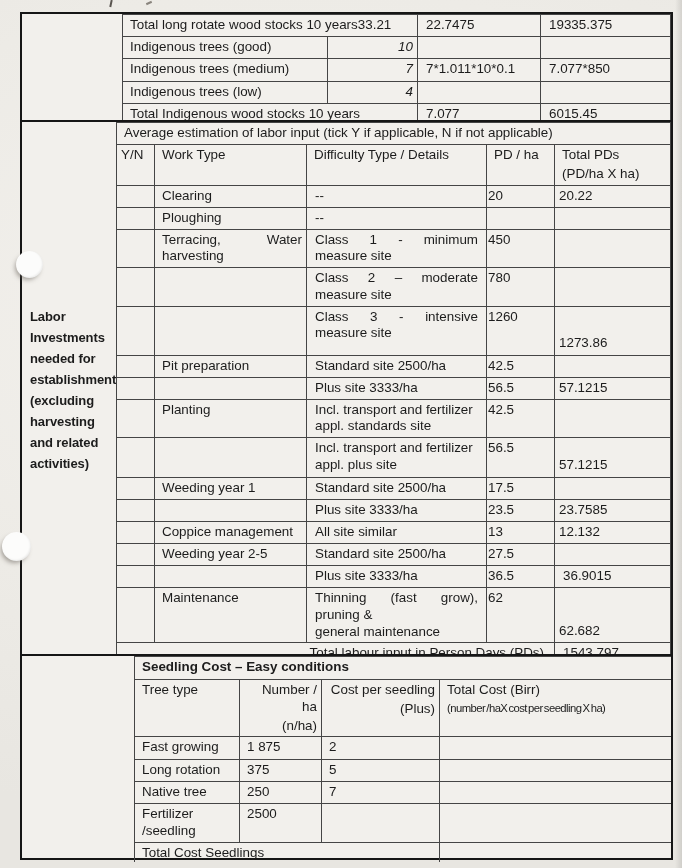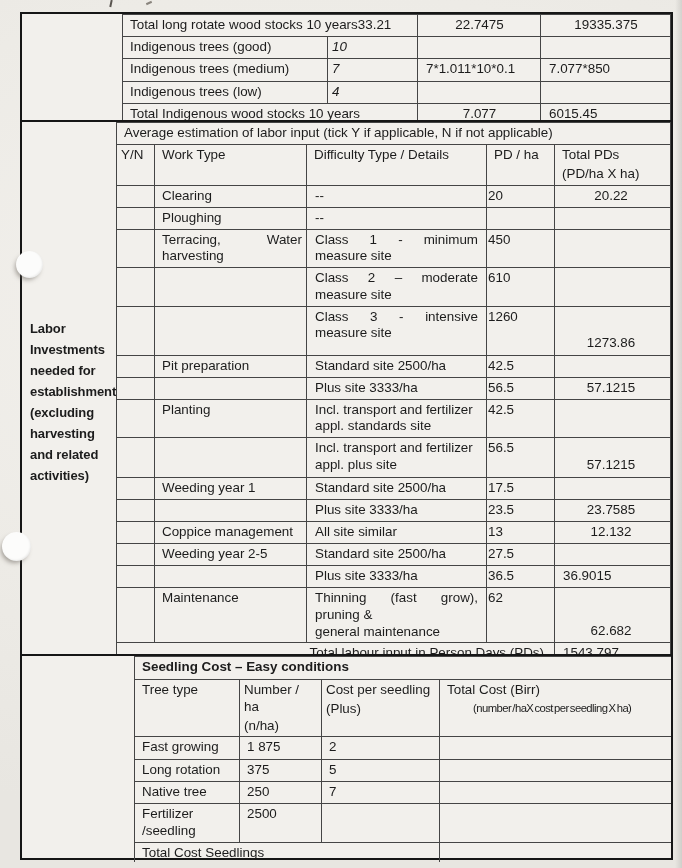--- a/index.html
+++ b/index.html
@@ -15,48 +15,48 @@
     border:2.5px solid #161616;box-sizing:border-box;background:#f2f0ec;
   }
   .sec{position:relative;box-sizing:border-box;overflow:hidden;}
   #sec1{height:106px;}
   #sec2{height:534px;border-top:2.5px solid #161616;}
   #sec3{height:208px;border-top:2.5px solid #161616;}
   .leftlabel{
     position:absolute;left:8px;width:95px;font-weight:bold;font-size:13px;
     line-height:21px;white-space:pre-line;letter-spacing:-0.1px;
   }
-  #sec2 .leftlabel{top:196px;}
+  #sec2 .leftlabel{top:184px;}
   #sec3 .leftlabel{top:84px;}
   table{border-collapse:collapse;table-layout:fixed;position:absolute;top:0;}
   #t1{left:100px;width:548px;}
   #t2{left:94px;width:554px;}
   #t3{left:112px;width:545px;}
   td{
     border:1.5px solid #454545;font-size:13.4px;line-height:1.25;
     vertical-align:top;overflow:hidden;padding:2px 4px;
   }
-  .center{text-align:left;}
-  .al-r{text-align:center;padding-right:7px;}
+  .center{text-align:right;}
+  .al-r{text-align:left;padding-right:7px;}
   .al-l{text-align:left;}
   .ind{padding-left:36px;}
   .hand{font-style:italic;}
   .lbl{padding-left:7px;}
   .c3,.c4{padding-left:8px;}
   .yn{text-align:left;}
   .work{padding-left:7px;text-align:justify;}
   .diff{padding:2px 8px;text-align:justify;white-space:pre-line;}
   .pd{padding-left:1px;}
   .vbottom{vertical-align:bottom;padding-bottom:3px;}
   .b{font-weight:bold;}
   .title{padding-left:7px;}
   .totlbl{text-align:right;padding-right:10px;}
   .totval{padding-left:8px;}
   .hline2{margin-top:2px;}
-  .small-note{font-size:11.3px;letter-spacing:-0.55px;word-spacing:-1.5px;white-space:nowrap;margin-left:26px;}
+  .small-note{font-size:11.3px;letter-spacing:-0.55px;word-spacing:-1.5px;white-space:nowrap;}
   .hole{position:absolute;border-radius:50%;background:#fcfcfb;
     box-shadow:-2px 3px 4px -1px rgba(95,90,82,0.5), inset -1px -1px 2px rgba(0,0,0,0.07);}
   .hole1{left:16px;top:251px;width:27px;height:27px;}
   .hole2{left:2px;top:532px;width:29px;height:29px;}
   .pen-mark{position:absolute;}
   .mark1{left:110px;top:0;width:2px;height:7px;background:#5a5550;transform:rotate(12deg);}
   .mark2{left:146px;top:2px;width:6px;height:2px;background:#8a857e;transform:rotate(-25deg);}
 </style>
 </head>
 <body>
@@ -157,21 +157,21 @@
               <td class="yn"></td>
               <td class="work">Terracing, Water harvesting</td>
               <td class="diff">Class 1 - minimum measure site</td>
               <td class="pd">450</td>
               <td></td>
             </tr>
             <tr style="height: 38px;">
               <td class="yn"></td>
               <td class="work"></td>
               <td class="diff">Class 2 – moderate measure site</td>
-              <td class="pd">610</td>
+              <td class="pd">780</td>
               <td></td>
             </tr>
             <tr style="height: 49px;">
               <td class="yn"></td>
               <td class="work"></td>
               <td class="diff">Class 3 - intensive measure site</td>
               <td class="pd">1260</td>
               <td class="al-r vbottom">1273.86</td>
             </tr>
             <tr style="height: 22px;">

